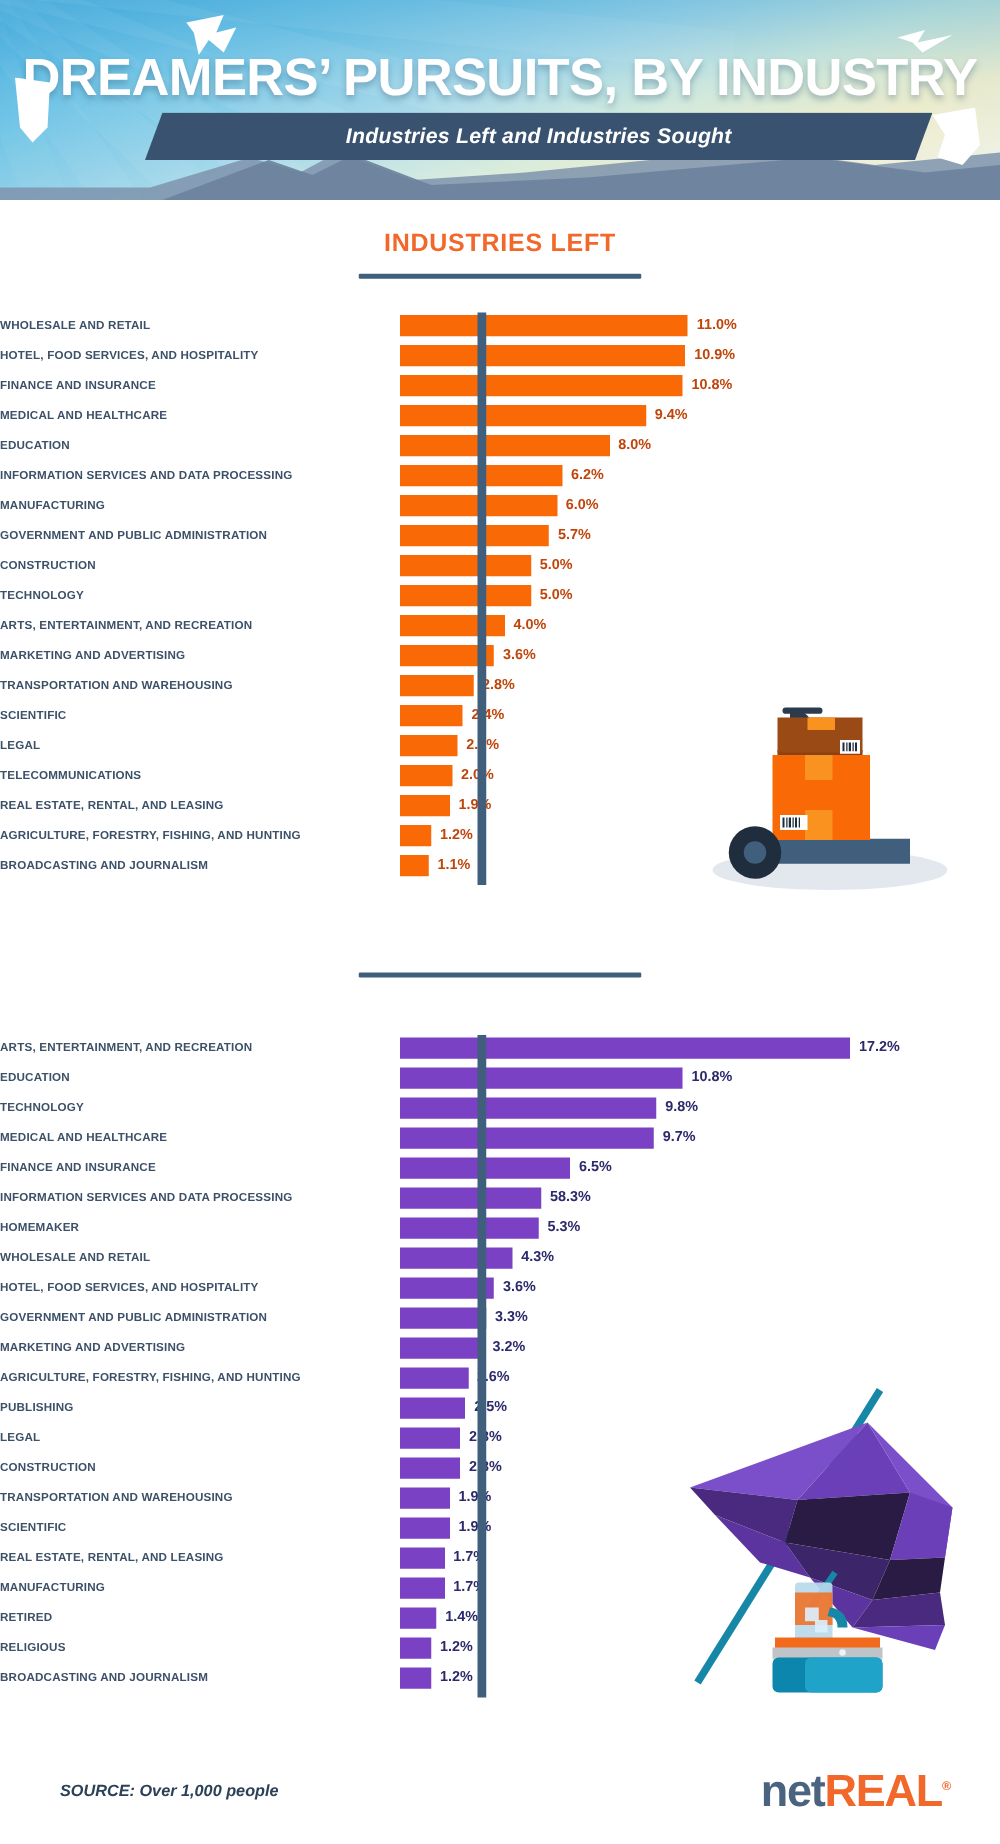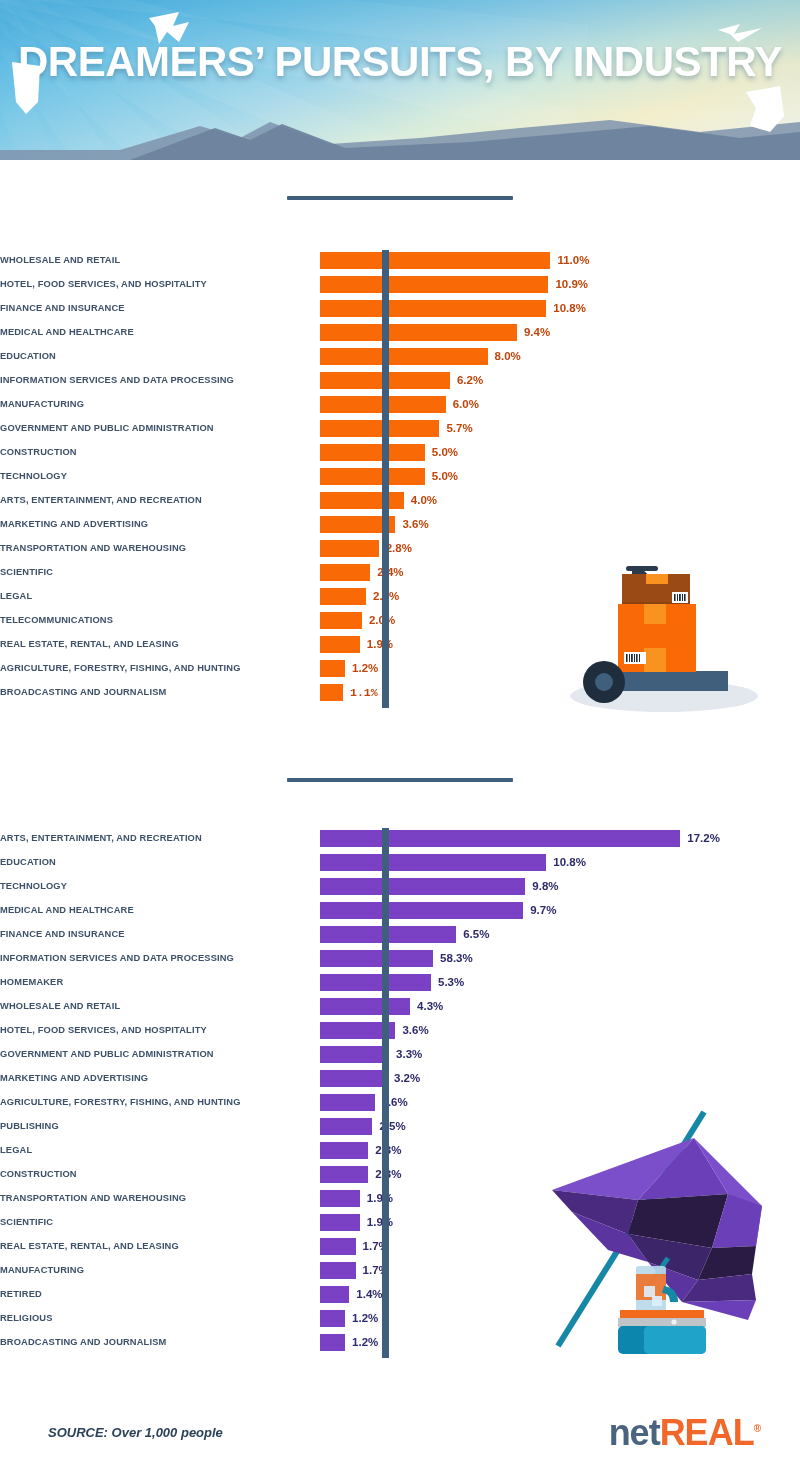--- a/index.html
+++ b/index.html
@@ -137,23 +137,27 @@
   </svg>
   <svg class="bird" style="left:10px;top:62px;width:34px;height:54px;" viewBox="0 0 34 54">
     <path d="M2 0 L30 4 L28 40 L16 52 L6 40 Z" fill="#ffffff"></path>
   </svg>
   <svg class="bird" style="left:740px;top:86px;width:48px;height:48px;" viewBox="0 0 48 48">
     <path d="M6 6 L40 0 L44 30 L30 46 L10 40 L16 22 Z" fill="#ffffff"></path>
   </svg>
 
   <div class="hdr-title">DREAMERS’ PURSUITS, BY INDUSTRY</div>
 
+  <div class="ribbon">
+    <div class="ribbon-text">Industries Left and Industries Sought</div>
+  </div>
 </div>
 
 <div style="position:absolute;left:0;top:184px;width:800px;">
+  <div class="section-title" style="color:#f2682a;">INDUSTRIES LEFT</div>
   <div class="rule"></div>
 </div>
 
 <div id="chart0" class="chart" style="position:absolute;left:0;top:250px;width:800px;">
     <div class="axis" style="left: 382px; top: 0px; height: 458px;"></div>
     <div class="row">
       <div class="row-label" style="width: 300px;">WHOLESALE AND RETAIL</div>
       <div style="width: 9px;"></div>
       <div class="bar-wrap">
         <div class="bar" style="width: 230.4px; background: rgb(249, 106, 7);"></div>
@@ -294,21 +298,21 @@
       <div class="bar-wrap">
         <div class="bar" style="width: 25.1px; background: rgb(249, 106, 7);"></div>
         <div class="bar-val" style="color: rgb(192, 69, 10);">1.2%</div>
       </div>
     </div>
     <div class="row">
       <div class="row-label" style="width: 300px;">BROADCASTING AND JOURNALISM</div>
       <div style="width: 9px;"></div>
       <div class="bar-wrap">
         <div class="bar" style="width: 23px; background: rgb(249, 106, 7);"></div>
-        <div class="bar-val" style="color: rgb(192, 69, 10); font-family: Liberation Mono, monospace;">1.1%</div>
+        <div class="bar-val" style="color: rgb(192, 69, 10);">1.1%</div>
       </div>
     </div>
   </div>
 
 <svg style="position:absolute;left:546px;top:556px;width:222px;height:160px;" viewBox="0 0 222 160">
   <ellipse cx="118" cy="140" rx="94" ry="16" fill="#e3e7ee"></ellipse>
   <rect x="80" y="10" width="32" height="5" rx="2.5" fill="#2b3a4d"></rect>
   <path d="M86 12 q18 0 18 16 l0 6 l-12 0 l0 -6 q0 -6 -6 -6 z" fill="#2b3a4d"></path>
   <rect x="84" y="24" width="13" height="106" fill="#1f2d3d"></rect>
   <rect x="72" y="115" width="110" height="20" fill="#3f5f7d"></rect>

